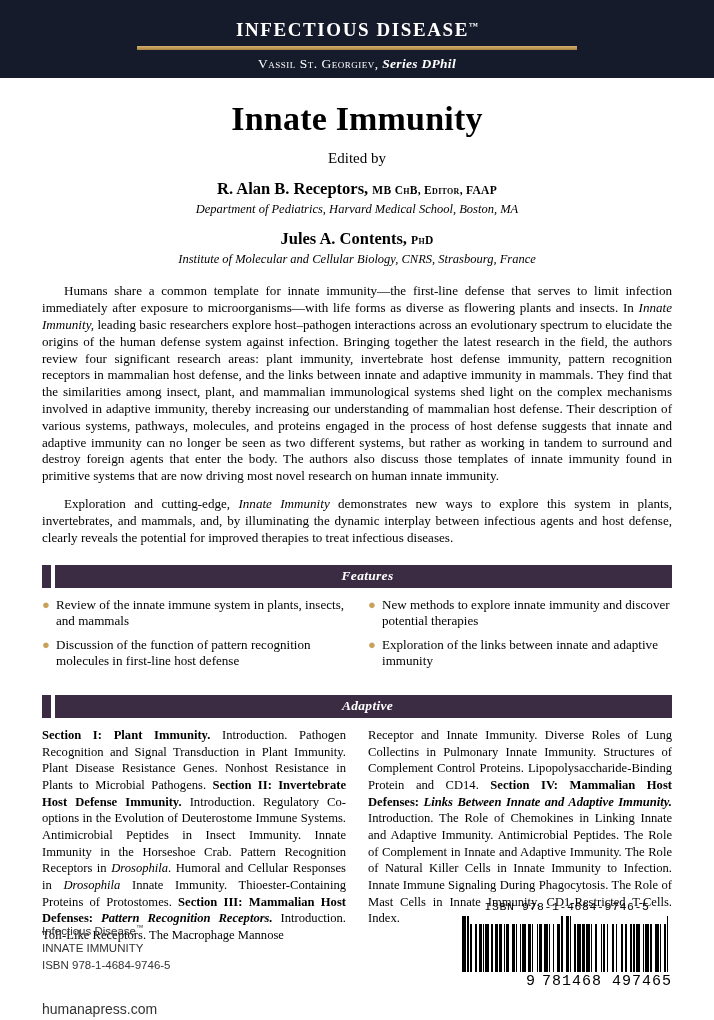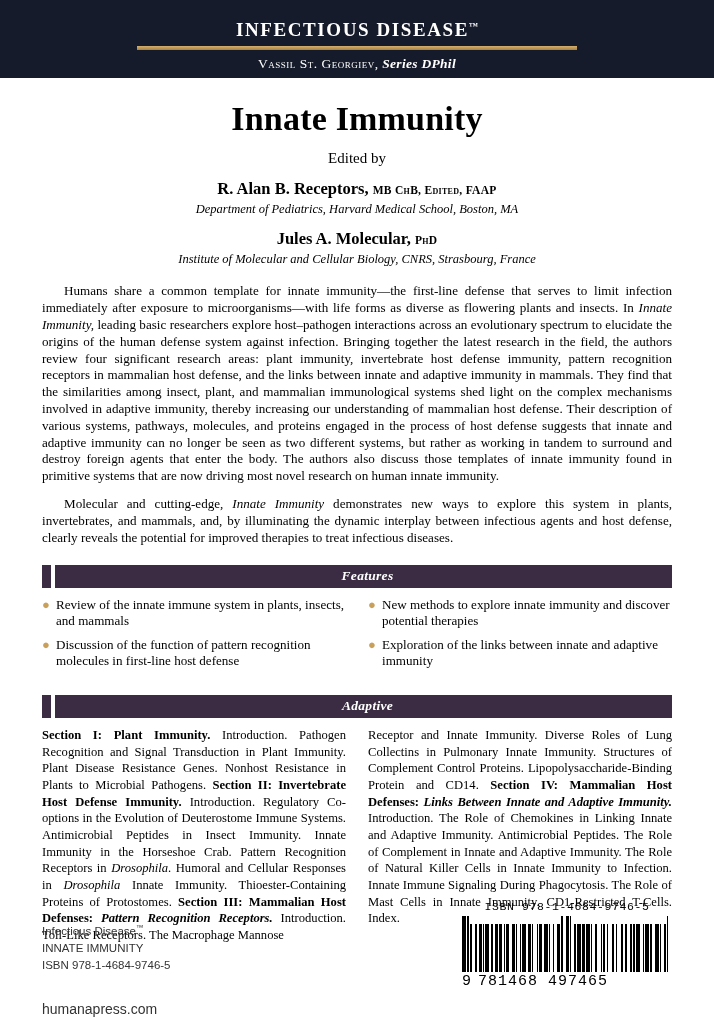--- a/index.html
+++ b/index.html
@@ -231,21 +231,21 @@
   .bar {
     background: #000000;
     display: inline-block;
   }
   .barcode-digits {
     font-family: "Liberation Mono", monospace;
     font-size: 15px;
     letter-spacing: 1px;
     margin-top: 1px;
     color: #000000;
-    text-align: left;
+    text-align: right;
   }
   .barcode-digits .lead { margin-right: 6px; }
 </style>
 </head>
 <body>
 
 <div class="series-banner">
   <div class="series-title">
     <span>INFECTIOUS DISEASE</span><span class="tm">™</span>
   </div>
@@ -257,40 +257,40 @@
 </div>
 
 <div class="content">
 
   <div class="book-title">Innate Immunity</div>
   <div class="edited-by">Edited by</div>
 
   <div>
     <div class="editor-name">
       <span>R. Alan B. Receptors,</span>
-      <span class="degrees">MB ChB, Edited, FAAP</span>
+      <span class="degrees">MB ChB, Editor, FAAP</span>
     </div>
     <div class="editor-affil">
       <div>Department of Pediatrics, Harvard Medical School, Boston, MA</div>
     </div>
   </div>
 
   <div class="editor-block-2">
     <div class="editor-name">
-      <span>Jules A. Molecular,</span>
+      <span>Jules A. Contents,</span>
       <span class="degrees">PhD</span>
     </div>
     <div class="editor-affil">
       <div>Institute of Molecular and Cellular Biology, CNRS, Strasbourg, France</div>
     </div>
   </div>
 
   <div class="blurb">
     <p><span>Humans share a common template for innate immunity—the first-line defense that serves to limit infection immediately after exposure to microorganisms—with life forms as diverse as flowering plants and insects. In </span><i>Innate Immunity,</i><span> leading basic researchers explore host–pathogen interactions across an evolutionary spectrum to elucidate the origins of the human defense system against infection. Bringing together the latest research in the field, the authors review four significant research areas: plant immunity, invertebrate host defense immunity, pattern recognition receptors in mammalian host defense, and the links between innate and adaptive immunity in mammals. They find that the similarities among insect, plant, and mammalian immunological systems shed light on the complex mechanisms involved in adaptive immunity, thereby increasing our understanding of mammalian host defense. Their description of various systems, pathways, molecules, and proteins engaged in the process of host defense suggests that innate and adaptive immunity can no longer be seen as two different systems, but rather as working in tandem to surround and destroy foreign agents that enter the body. The authors also discuss those templates of innate immunity found in primitive systems that are now driving most novel research on human innate immunity.</span></p>
-    <p><span>Molecular and cutting-edge, </span><i>Innate Immunity</i><span> demonstrates new ways to explore this system in plants, invertebrates, and mammals, and, by illuminating the dynamic interplay between infectious agents and host defense, clearly reveals the potential for improved therapies to treat infectious diseases.</span></p>
+    <p><span>Exploration and cutting-edge, </span><i>Innate Immunity</i><span> demonstrates new ways to explore this system in plants, invertebrates, and mammals, and, by illuminating the dynamic interplay between infectious agents and host defense, clearly reveals the potential for improved therapies to treat infectious diseases.</span></p>
   </div>
 
   <div class="sec-wrap">
     <div class="sec-tab"></div>
     <div class="sec-gap"></div>
     <div class="sec-bar">Features</div>
   </div>
 
   <div class="features">
     <div class="feat-col">

